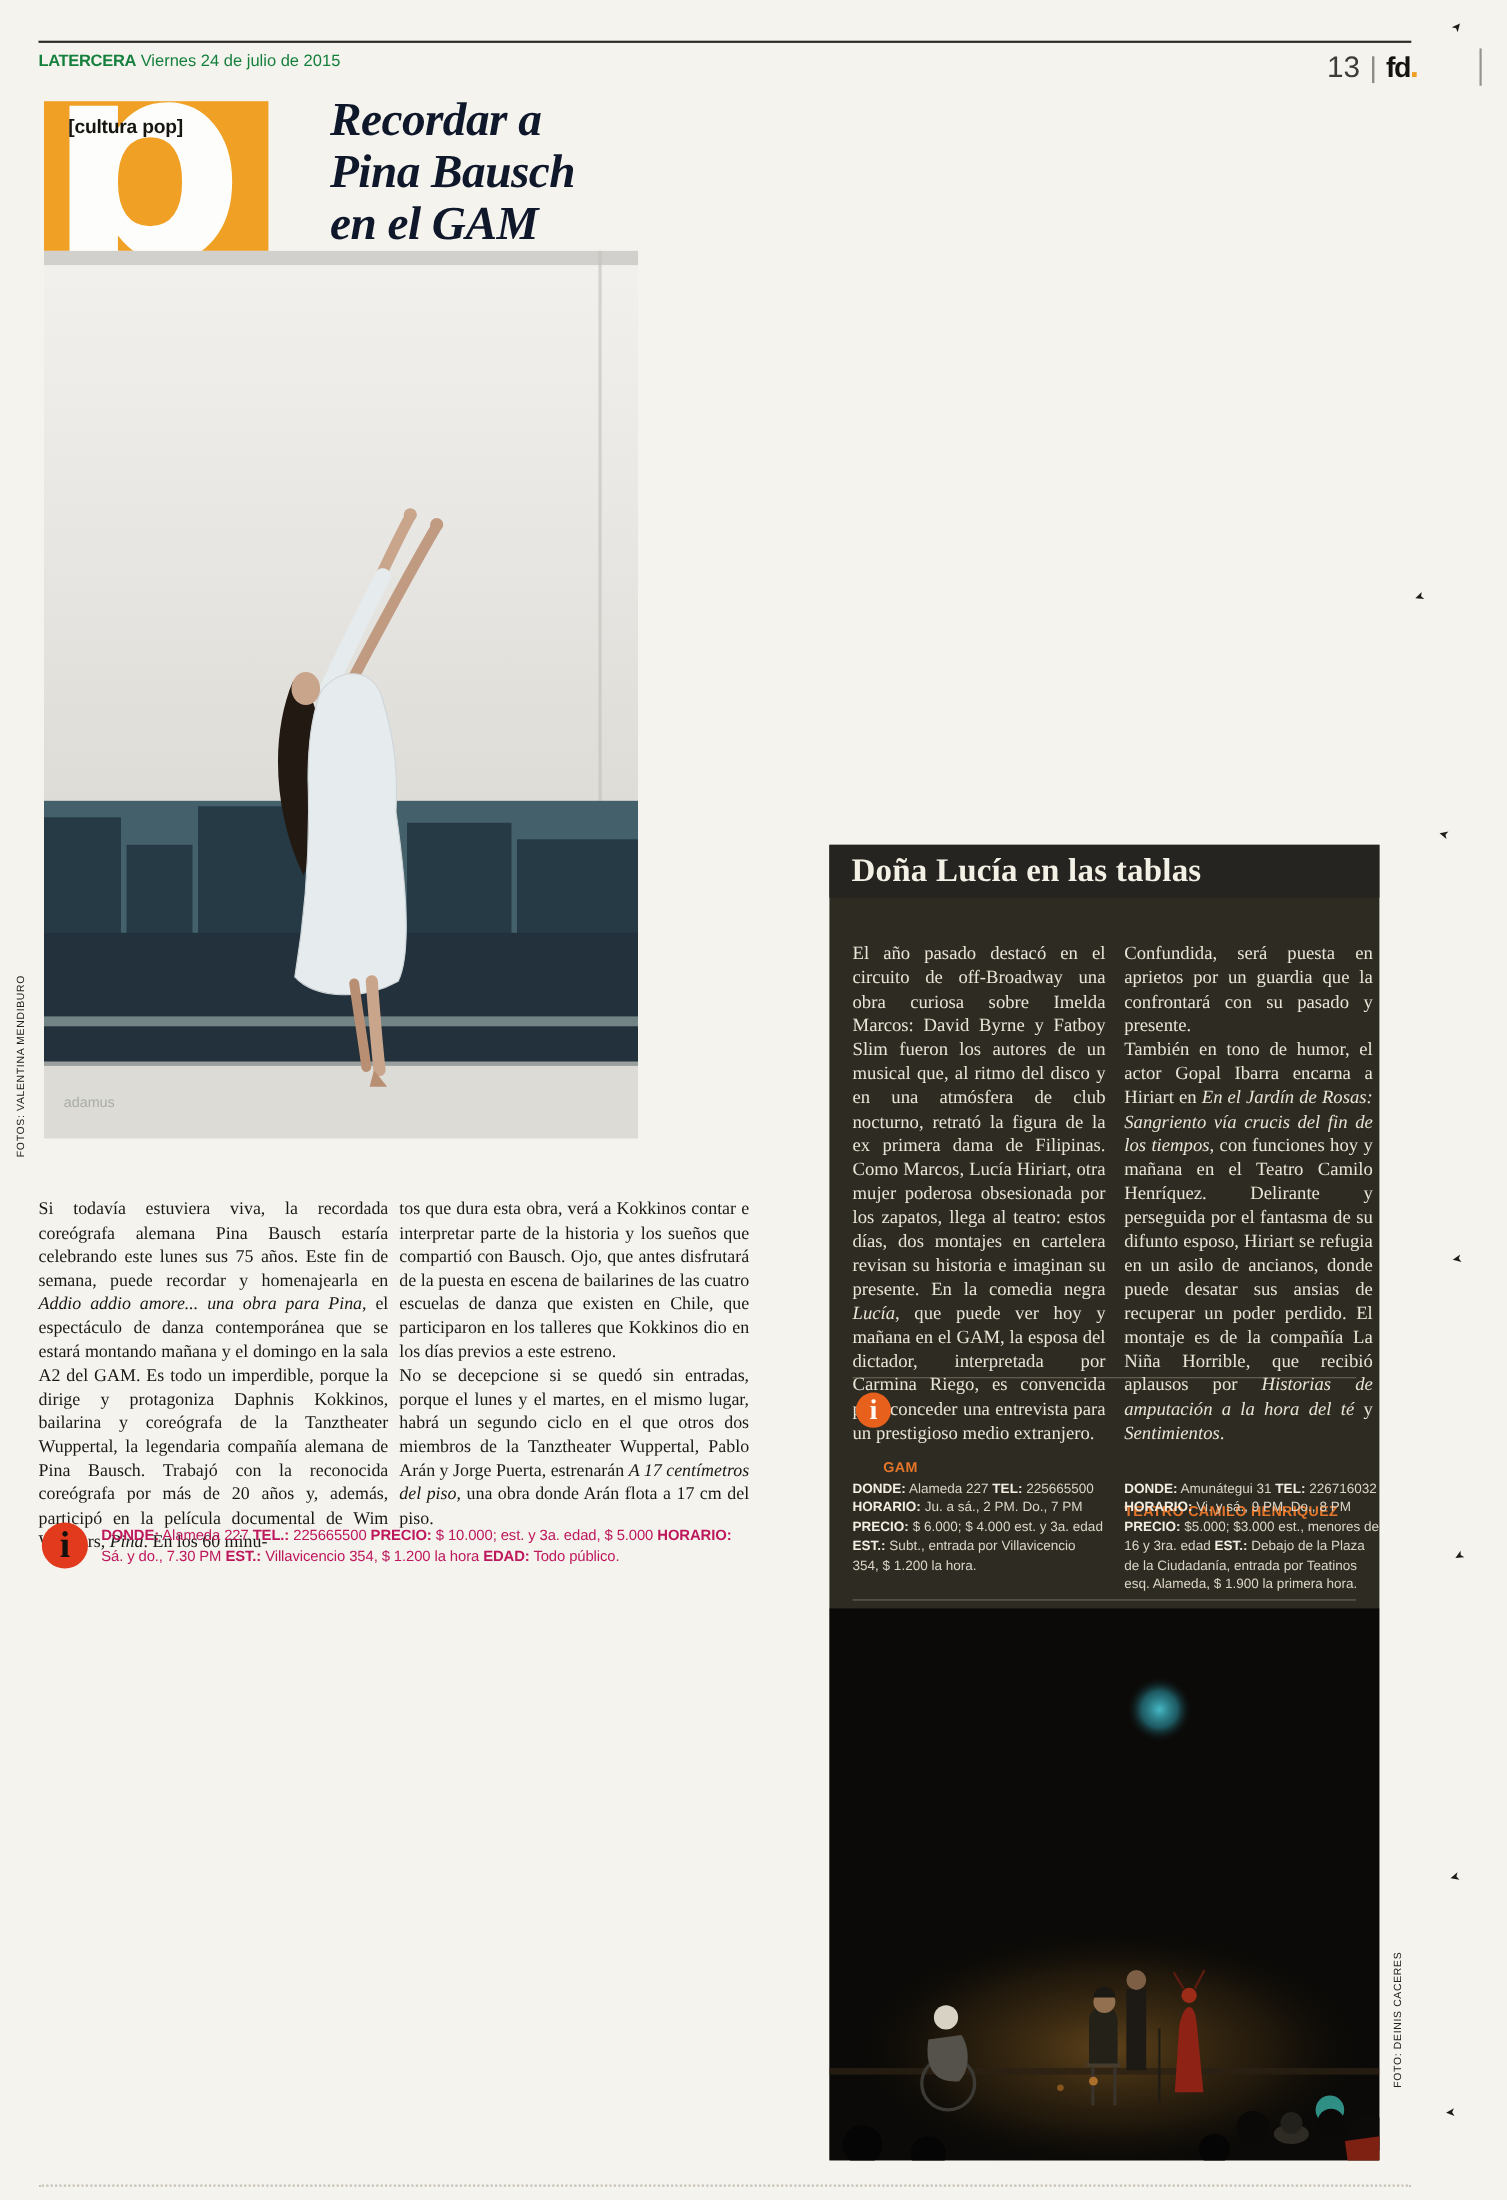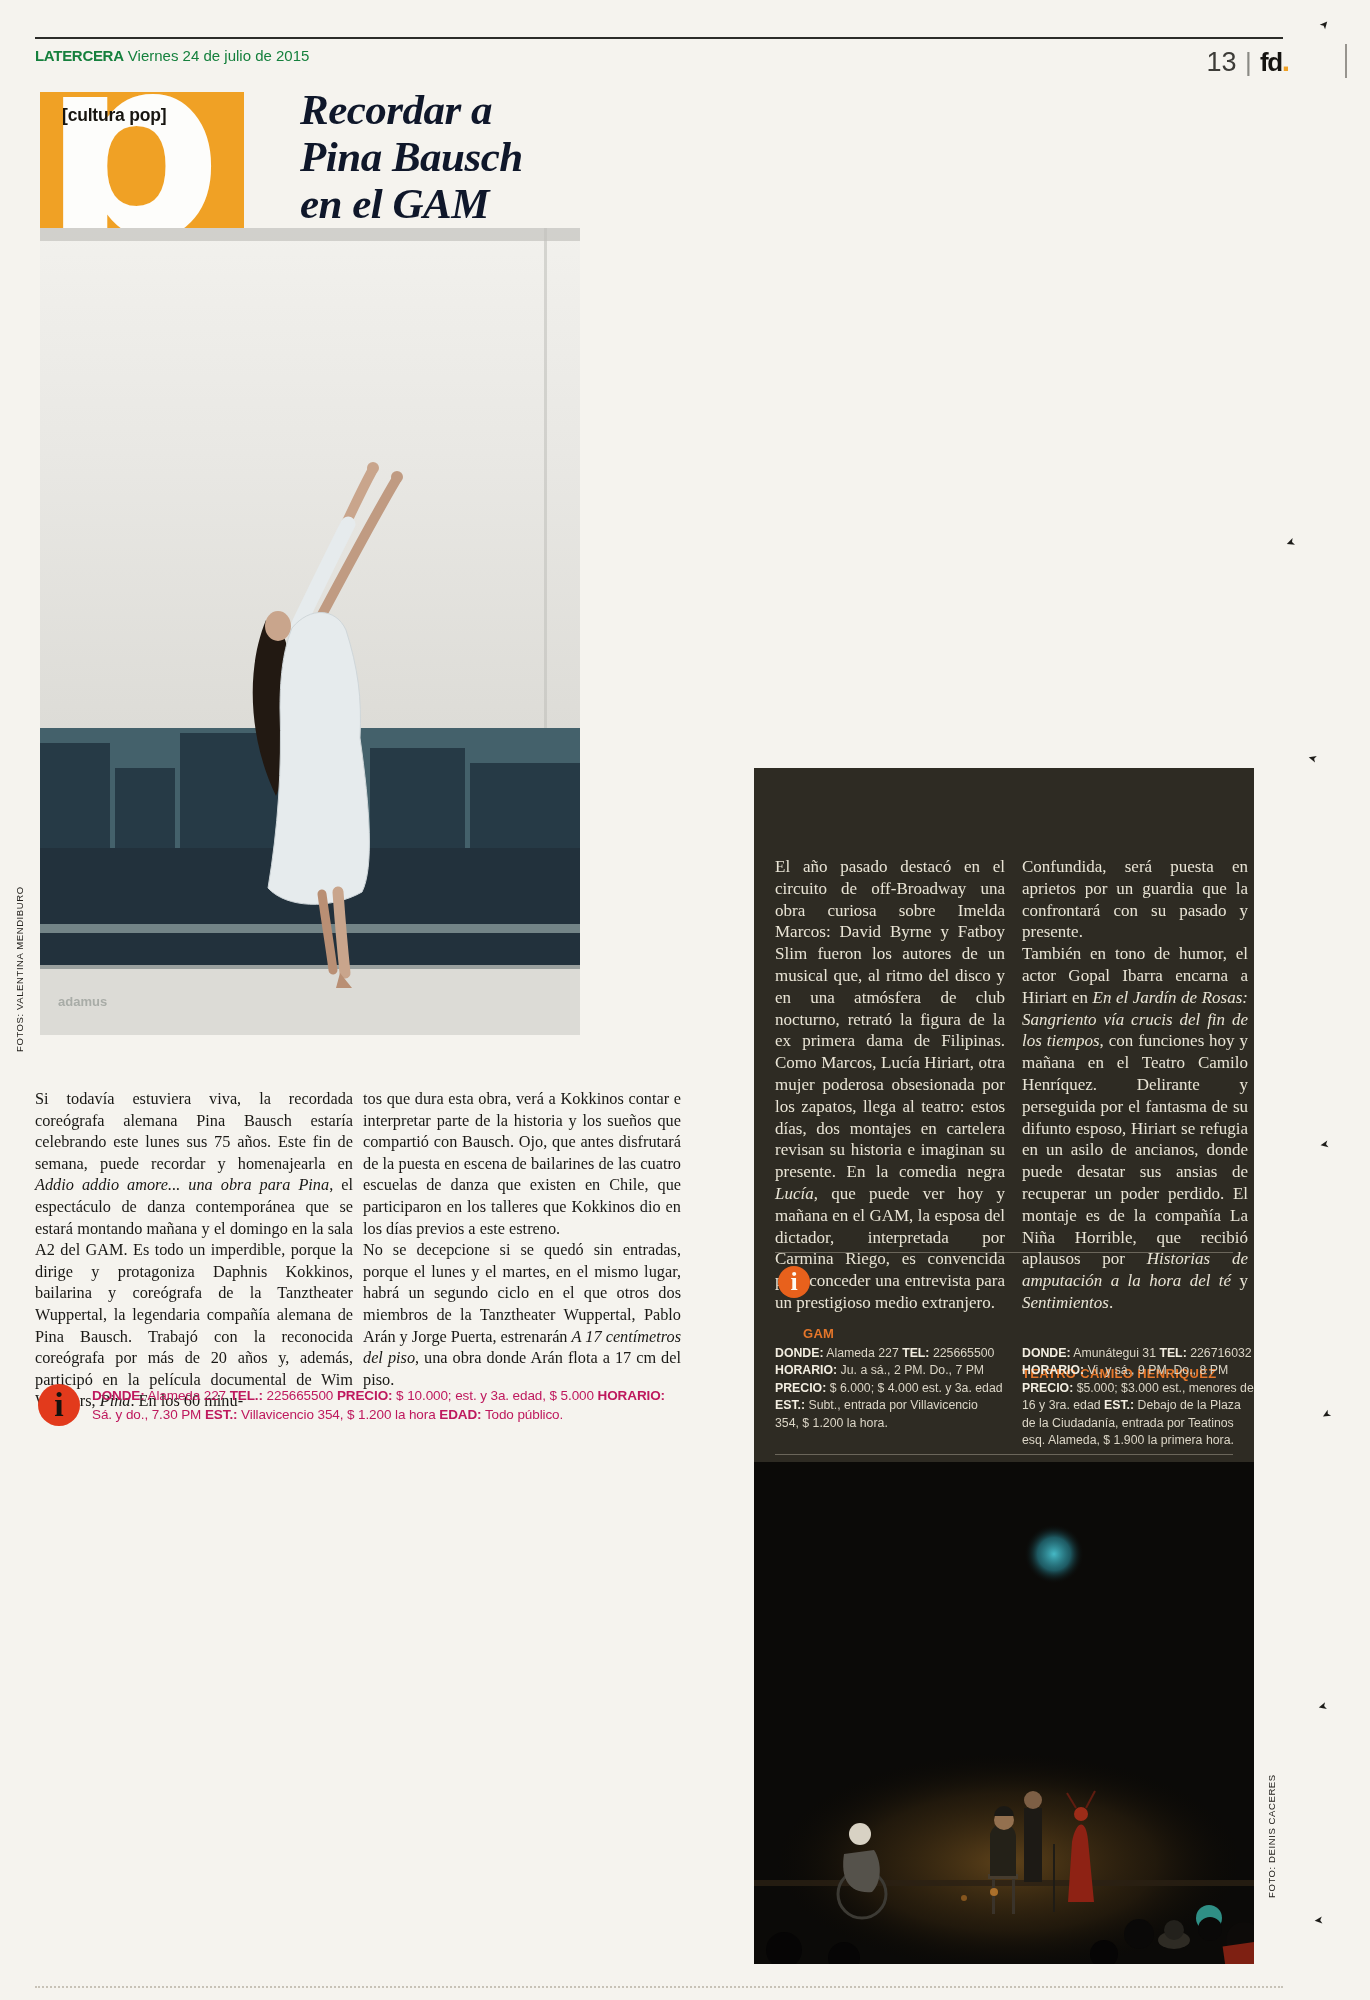--- a/index.html
+++ b/index.html
@@ -28,21 +28,21 @@
     background:linear-gradient(90deg,rgba(95,90,80,.35),rgba(120,115,105,.15) 40%,rgba(85,80,72,.3) 75%,rgba(120,115,105,.1));
     filter:blur(1px);}
   .logo-dot{left:186px;top:276px;width:52px;height:52px;border-radius:50%;background:#14120e;}
   
   .byline{left:55px;top:316px;font-size:17px;color:#14130f;}
   .byline .authors{font-weight:700;font-style:italic;}
   .headline{left:300px;top:86px;font-size:43px;line-height:47px;font-weight:700;font-style:italic;
     color:#0f172a;letter-spacing:-.5px;}
   .headline span{display:block;}
   
-  .photo-main{left:40px;top:228px;width:540px;height:807px;background:#e9e8e4;font-weight:bold;}
+  .photo-main{left:40px;top:228px;width:540px;height:807px;background:#e9e8e4;}
   .credit-left{left:14px;top:1052px;transform:rotate(-90deg);transform-origin:0 0;
     font-family:"Liberation Sans",sans-serif;font-size:9.5px;letter-spacing:.6px;color:#23211d;white-space:nowrap;}
   .credit-right{left:1266px;top:1898px;transform:rotate(-90deg);transform-origin:0 0;
     font-family:"Liberation Sans",sans-serif;font-size:9.5px;letter-spacing:.6px;color:#23211d;white-space:nowrap;}
   
   .bodycol{top:1088px;width:318px;font-size:16.3px;line-height:21.6px;text-align:justify;color:#191815;}
   .bodycol p{margin:0;}
   .bodycol p + p{margin-top:0;}
   .col1{left:35px;}
   .col2{left:363px;}
@@ -164,20 +164,23 @@
   </div>
   <div class="abs bodycol col2">
     <p><span>tos que dura esta obra, verá a Kokkinos contar e interpretar parte de la historia y los sueños que compartió con Bausch. Ojo, que antes disfrutará de la puesta en escena de bailarines de las cuatro escuelas de danza que existen en Chile, que participaron en los talleres que Kokkinos dio en los días previos a este estreno.</span></p>
     <p><span>No se decepcione si se quedó sin entradas, porque el lunes y el martes, en el mismo lugar, habrá un segundo ciclo en el que otros dos miembros de la Tanztheater Wuppertal, Pablo Arán y Jorge Puerta, estrenarán </span><span class="ri">A 17 centímetros del piso</span><span>, una obra donde Arán flota a 17 cm del piso.</span></p>
   </div>
 
   <div class="abs info-icon">i</div>
   <div class="abs info-text"><span class="rb">DONDE:</span><span> Alameda 227 </span><span class="rb">TEL.:</span><span> 225665500 </span><span class="rb">PRECIO:</span><span> $ 10.000; est. y 3a. edad, $ 5.000 </span><span class="rb">HORARIO:</span><span> Sá. y do., 7.30 PM </span><span class="rb">EST.:</span><span> Villavicencio 354, $ 1.200 la hora </span><span class="rb">EDAD:</span><span> Todo público.</span></div>
 
   <div class="abs panel">
+    <div class="panel-bar">
+      <div class="panel-title">Doña Lucía en las tablas</div>
+    </div>
     <div class="panelcol pcol1">
       <p><span>El año pasado destacó en el circuito de off-Broadway una obra curiosa sobre Imelda Marcos: David Byrne y Fatboy Slim fueron los autores de un musical que, al ritmo del disco y en una atmósfera de club nocturno, retrató la figura de la ex primera dama de Filipinas. Como Marcos, Lucía Hiriart, otra mujer poderosa obsesionada por los zapatos, llega al teatro: estos días, dos montajes en cartelera revisan su historia e imaginan su presente. En la comedia negra </span><span class="ri">Lucía</span><span>, que puede ver hoy y mañana en el GAM, la esposa del dictador, interpretada por Carmina Riego, es convencida para conceder una entrevista para un prestigioso medio extranjero.</span></p>
     </div>
     <div class="panelcol pcol2">
       <p><span>Confundida, será puesta en aprietos por un guardia que la confrontará con su pasado y presente.</span></p>
       <p><span>También en tono de humor, el actor Gopal Ibarra encarna a Hiriart en </span><span class="ri">En el Jardín de Rosas: Sangriento vía crucis del fin de los tiempos</span><span>, con funciones hoy y mañana en el Teatro Camilo Henríquez. Delirante y perseguida por el fantasma de su difunto esposo, Hiriart se refugia en un asilo de ancianos, donde puede desatar sus ansias de recuperar un poder perdido. El montaje es de la compañía La Niña Horrible, que recibió aplausos por </span><span class="ri">Historias de amputación a la hora del té</span><span> y </span><span class="ri">Sentimientos</span><span>.</span></p>
     </div>
     <div class="pdivider d1"></div>
     <div class="panel-info-icon">i</div>
     <div class="listing-name ln1">GAM</div>

